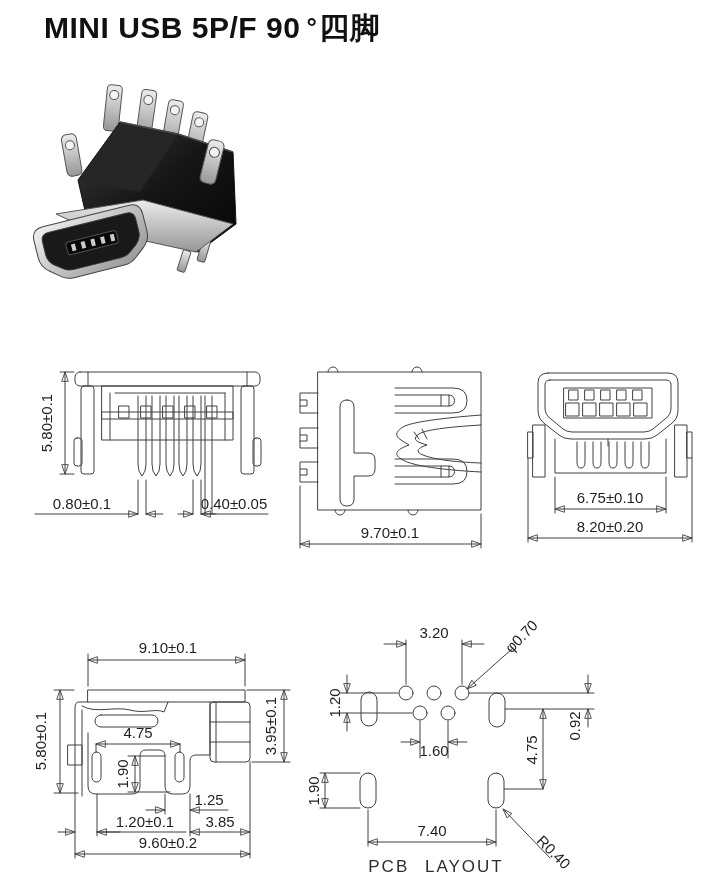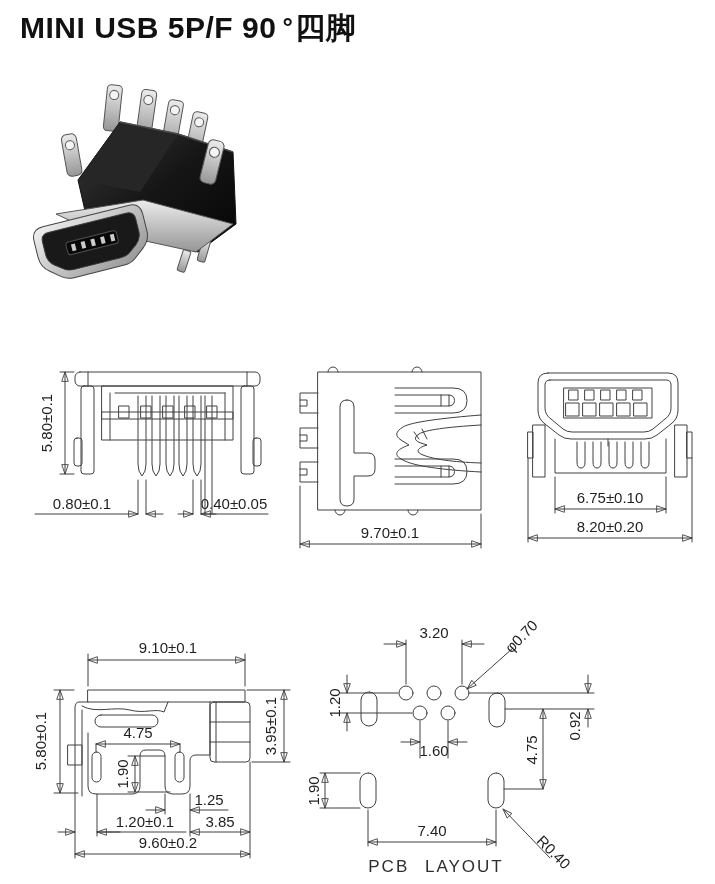--- a/index.html
+++ b/index.html
@@ -1,19 +1,19 @@
 <!DOCTYPE html>
 <html><head>
 <meta charset="utf-8">
 <style>
   * { margin:0; padding:0; box-sizing:border-box; }
   html,body { width:715px; height:884px; background:#ffffff; overflow:hidden; }
   body { position:relative; font-family:"Liberation Sans", sans-serif; }
   .abs { position:absolute; }
-  h1.title { left:20px; top:8px; font-size:30px; font-weight:bold; color:#111;
+  h1.title { left:44px; top:8px; font-size:30px; font-weight:bold; color:#111;
              letter-spacing:0.5px; white-space:nowrap; }
   h1.title .deg { font-size:26px; vertical-align:2px; padding:0 2px 0 6px; }
   
   .draw path, .draw rect, .draw circle, .draw line, .draw polyline {
       fill:none; stroke:#404040; stroke-width:1; stroke-linecap:round; stroke-linejoin:round; }
   .draw text { fill:#1f1f1f; stroke:none; font-family:"Liberation Sans", sans-serif;
       font-size:15px; }
   text.pcblabel { font-size:17px; fill:#2e2e2e; letter-spacing:2px; word-spacing:9px; }
   
   .photo .metal { fill:url(#gMetal); stroke:#555; stroke-width:1; }

